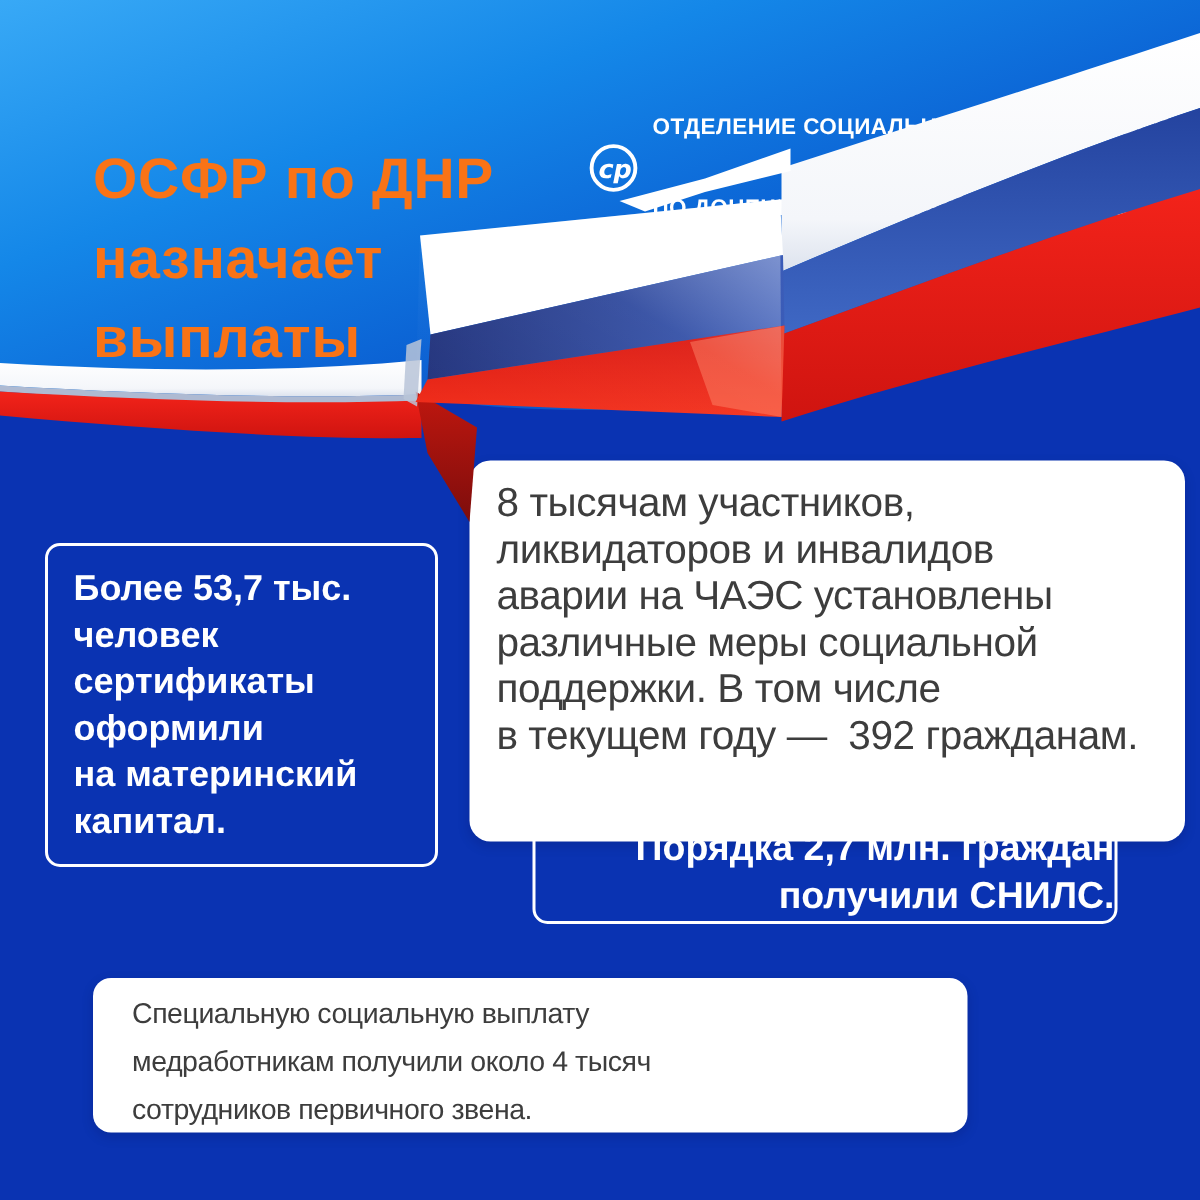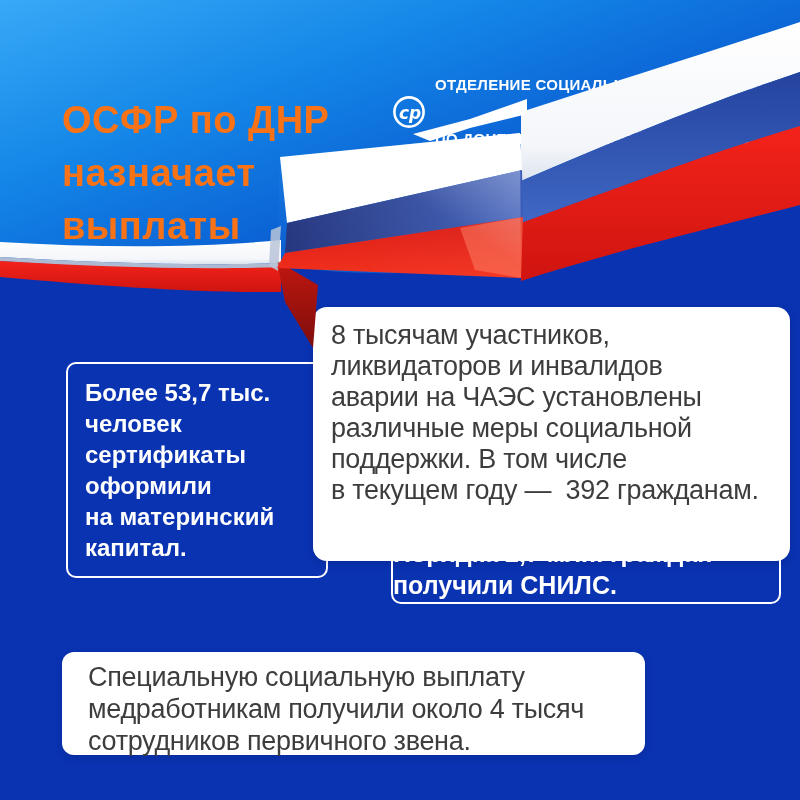--- a/index.html
+++ b/index.html
@@ -21,41 +21,41 @@
     margin-left:9px;font-size:15px;font-weight:bold;line-height:18px;
     letter-spacing:.3px;text-transform:uppercase;white-space:pre;
   }
   .title{
     position:absolute;left:62px;top:94px;z-index:1;
     color:#f97316;font-size:38px;font-weight:bold;line-height:53px;letter-spacing:.5px;
   }
   .card{position:absolute;box-sizing:border-box;z-index:1;}
   .card .line{white-space:pre;}
   .card-outlined{
-    border:2px solid #ffffff;border-radius:10px;color:#ffffff;font-weight:bold;margin-left:36px;
+    border:2px solid #ffffff;border-radius:10px;color:#ffffff;font-weight:bold;
   }
   .card-white{
     background:#ffffff;border-radius:14px;color:#3d3d3d;
     box-shadow:0 3px 8px rgba(0,10,60,.18);
   }
   #card-maternity{
     left:30px;top:362px;width:262px;height:216px;
     padding:13px 0 0 17px;font-size:24px;line-height:31px;
   }
   #card-chernobyl{
     left:313px;top:307px;width:477px;height:254px;
     padding:13px 0 0 18px;font-size:27px;line-height:31px;letter-spacing:-.3px;
   }
   #card-snils{
-    left:355px;top:526px;width:390px;height:78px;
-    padding:9px 24px 0 0;font-size:25px;line-height:32px;
+    left:355px;top:538px;width:390px;height:78px;
+    padding:9px 0 0 0;font-size:25px;line-height:32px;text-align:right;
   }
   #card-medics{
     left:62px;top:652px;width:583px;height:103px;border-radius:12px;
-    padding:9px 0 0 26px;font-size:27px;line-height:32px;letter-spacing:-.3px;
+    padding:9px 0 0 26px;font-size:19px;line-height:32px;letter-spacing:-.3px;
   }
 </style>
 </head>
 <body>
 
 <div class="poster">
 
   <svg id="bg-art" class="art" width="800" height="800" viewBox="0 0 800 800">
     <defs>
       <linearGradient id="gradTop" x1="0%" y1="0%" x2="85%" y2="80%">

